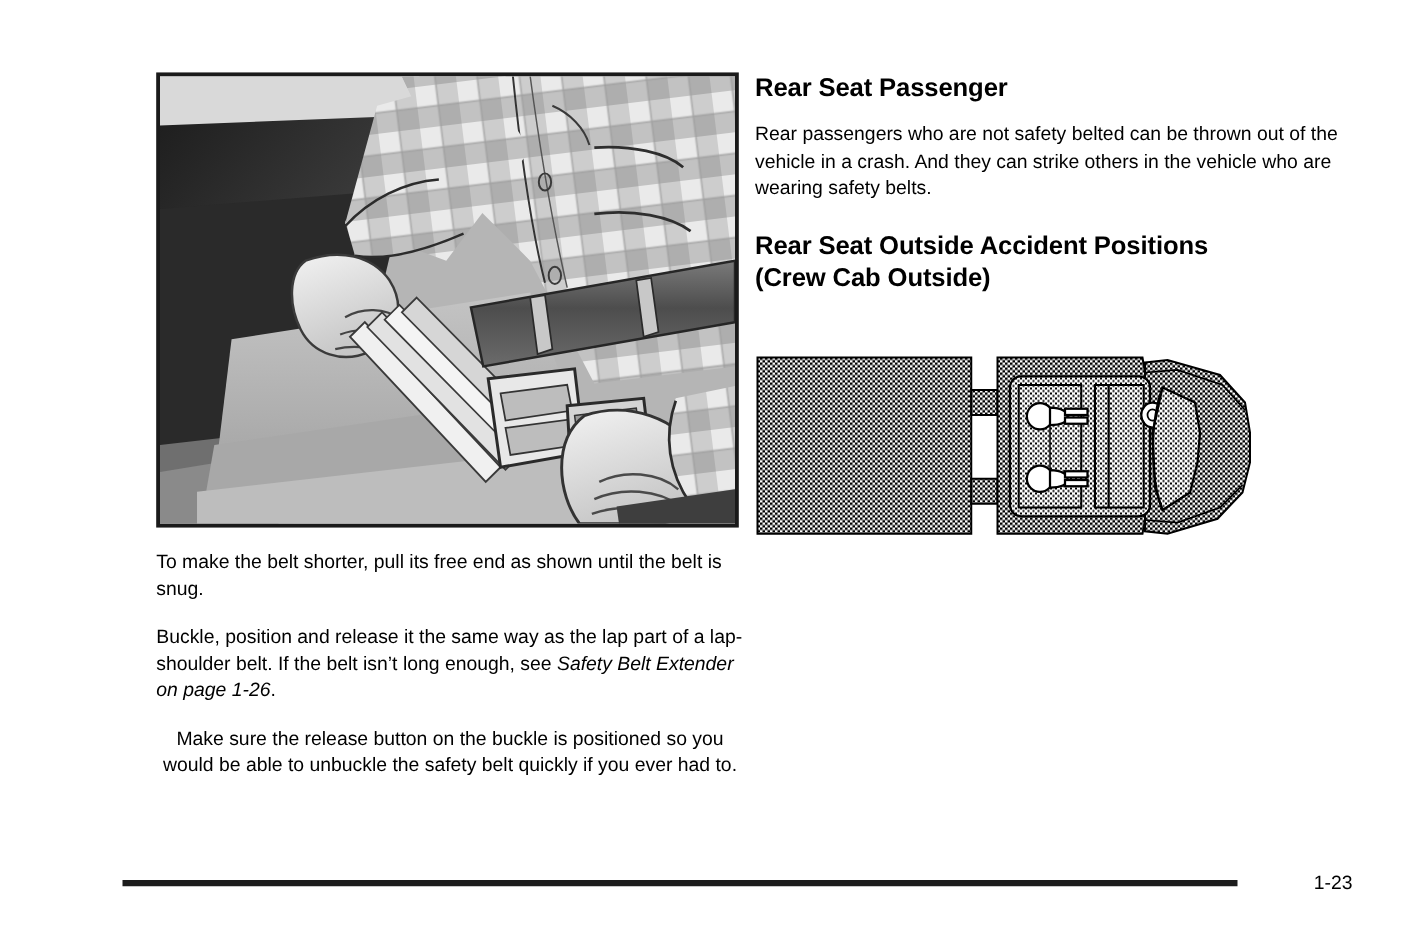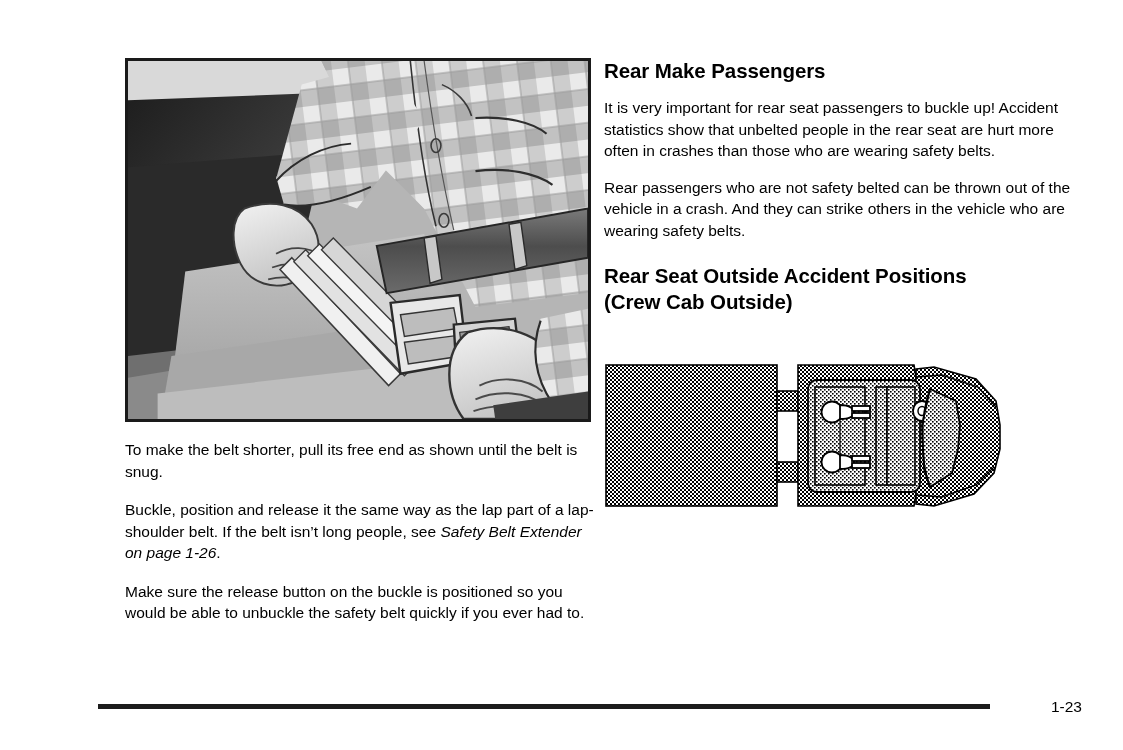--- a/index.html
+++ b/index.html
@@ -41,21 +41,21 @@
   }
 
   .body-para {
     font-size: 15.5px;
     line-height: 21.5px;
     margin: 0;
     color: #000;
   }
   #para-shorter { margin-top: 17px; }
   #para-buckle  { margin-top: 17px; }
-  #para-release { margin-top: 17px; }
+  #para-release { margin-top: 17px; text-align: center; }
   .italic-ref { font-style: italic; }
 
   
   #right-column {
     position: absolute;
     left: 604px;
     top: 58px;
     width: 474px;
   }
   .heading {
@@ -197,30 +197,29 @@
 
       <path d="M418,262 L466,252 L466,352 L430,346 C412,320 408,288 418,262 Z" fill="url(#plaid)"></path>
       <path d="M418,264 C408,292 412,322 430,348" stroke="#2c2c2c" stroke-width="2.2" fill="none"></path>
 
       <path d="M370,350 L466,336 L466,364 L372,364 Z" fill="#3e3e3e"></path>
     </svg>
   </div>
 
   <p class="body-para" id="para-shorter">To make the belt shorter, pull its free end as shown until the belt is snug.</p>
 
-  <p class="body-para" id="para-buckle"><span>Buckle, position and release it the same way as the lap part of a lap-shoulder belt. If the belt isn’t long people, see </span><span class="italic-ref">Safety Belt Extender on page 1-26</span><span>.</span></p>
+  <p class="body-para" id="para-buckle"><span>Buckle, position and release it the same way as the lap part of a lap-shoulder belt. If the belt isn’t long enough, see </span><span class="italic-ref">Safety Belt Extender on page 1-26</span><span>.</span></p>
 
   <p class="body-para" id="para-release">Make sure the release button on the buckle is positioned so you would be able to unbuckle the safety belt quickly if you ever had to.</p>
 </div>
 
 <div id="right-column">
 
-  <h1 class="heading" id="heading-rear-seat-passengers">Rear Make Passengers</h1>
-
-  <p class="body-para" id="para-important">It is very important for rear seat passengers to buckle up! Accident statistics show that unbelted people in the rear seat are hurt more often in crashes than those who are wearing safety belts.</p>
+  <h1 class="heading" id="heading-rear-seat-passengers">Rear Seat Passenger</h1>
+
 
   <p class="body-para" id="para-thrown">Rear passengers who are not safety belted can be thrown out of the vehicle in a crash. And they can strike others in the vehicle who are wearing safety belts.</p>
 
   <h2 class="heading" id="heading-outside-positions">Rear Seat Outside Accident Positions</h2>
   <h2 class="heading" id="heading-crew-cab">(Crew Cab Outside)</h2>
 
   <div id="diagram-wrap">
     <svg id="diagram-svg" width="450" height="175" viewBox="0 0 450 175">
       <defs>
         <pattern id="dither" width="4" height="4" patternUnits="userSpaceOnUse">

